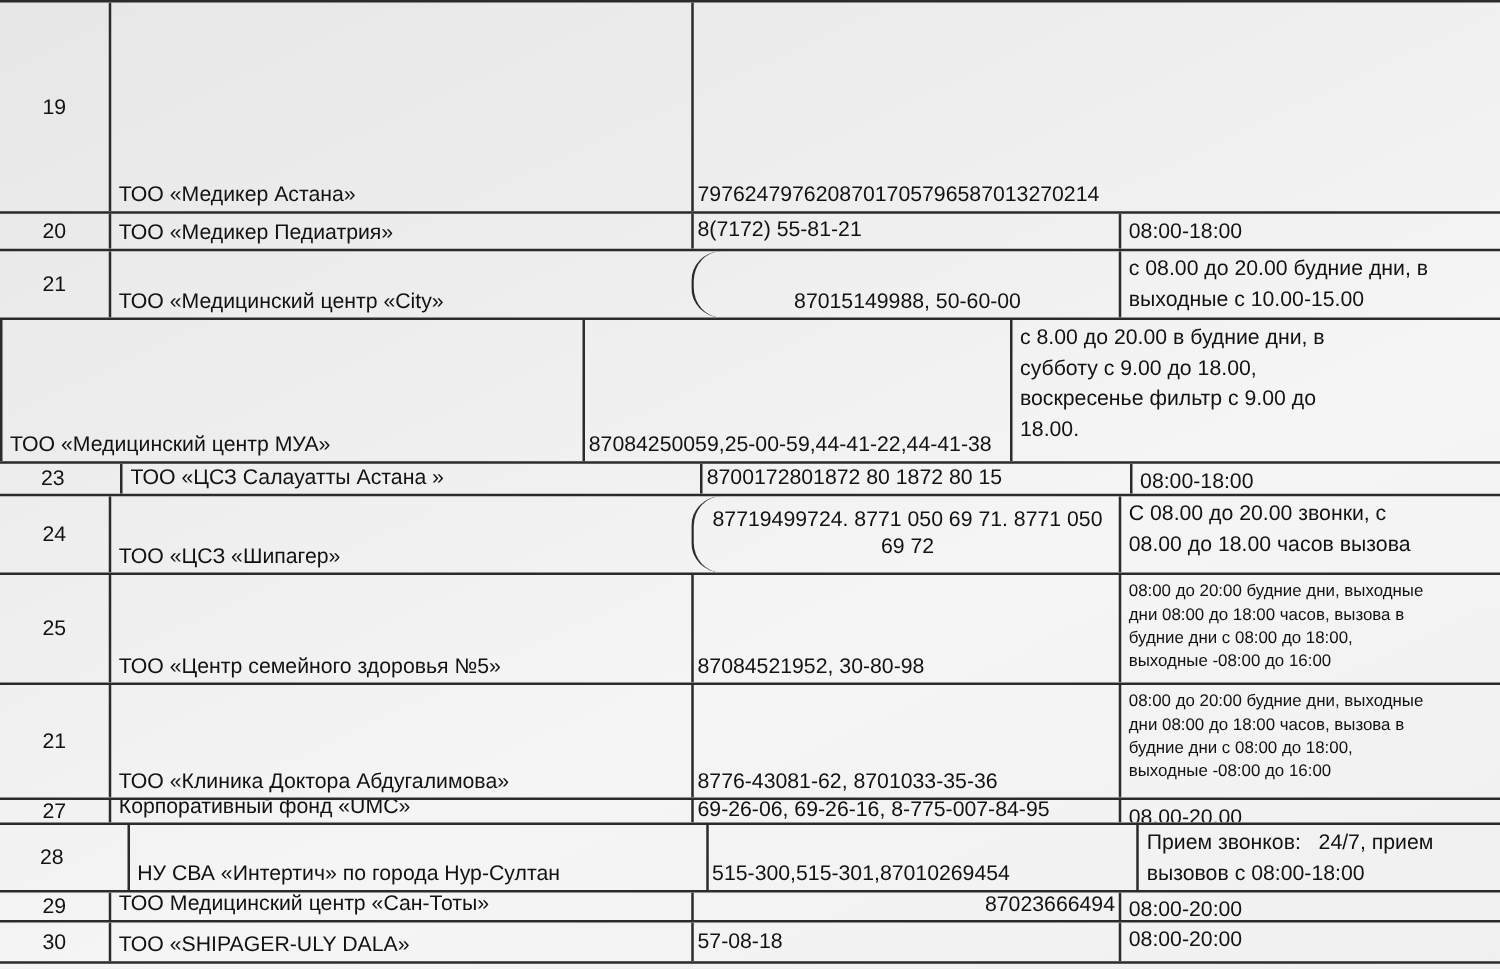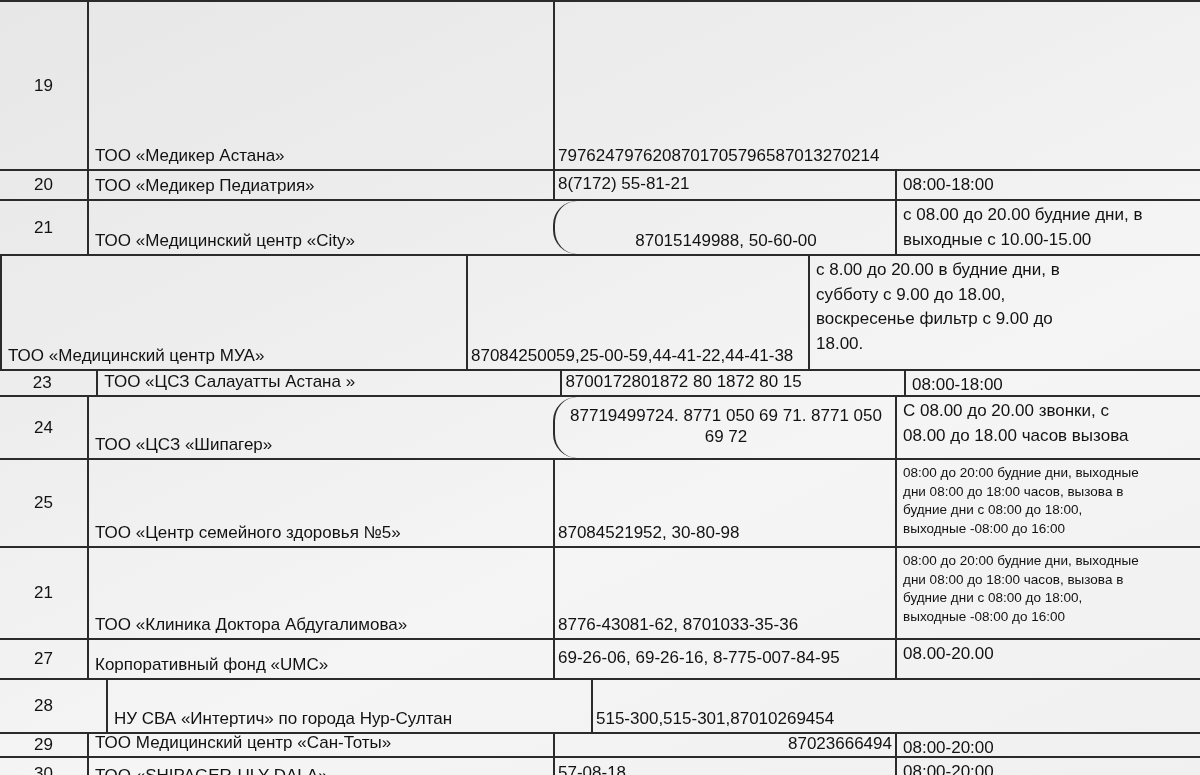--- a/index.html
+++ b/index.html
@@ -170,21 +170,21 @@
         <span>ТОО «Клиника Доктора Абдугалимова»</span>
       </div>
       <div class="cell c3 vbottom">
         <span>8776-43081-62, 8701033-35-36</span>
       </div>
       <div class="cell c4 small"><span>08:00 до 20:00 будние дни, выходные
 дни 08:00 до 18:00 часов, вызова в
 будние дни с 08:00 до 18:00,
 выходные -08:00 до 16:00</span></div>
     </div>
-    <div class="row" style="height: 40px;">
+    <div class="row" style="height: 20px;">
       <div class="cell c1">
         <span>27</span>
       </div>
       <div class="cell c2">
         <span>Корпоративный фонд «UMC»</span>
       </div>
       <div class="cell c3">
         <span>69-26-06, 69-26-16, 8-775-007-84-95</span>
       </div>
       <div class="cell c4"><span>08.00-20.00</span></div>
@@ -192,20 +192,22 @@
     <div class="row" style="height: 54px; gap: 19px;">
       <div class="cell c1">
         <span>28</span>
       </div>
       <div class="cell c2">
         <span>НУ СВА «Интертич» по города Нур-Султан</span>
       </div>
       <div class="cell c3 vbottom">
         <span>515-300,515-301,87010269454</span>
       </div>
+      <div class="cell c4"><span>Прием звонков:   24/7, прием
+вызовов с 08:00-18:00</span></div>
     </div>
     <div class="row" style="height: 24px;">
       <div class="cell c1">
         <span>29</span>
       </div>
       <div class="cell c2">
         <span>ТОО Медицинский центр «Сан-Тоты»</span>
       </div>
       <div class="cell c3 hright">
         <span>87023666494</span>

